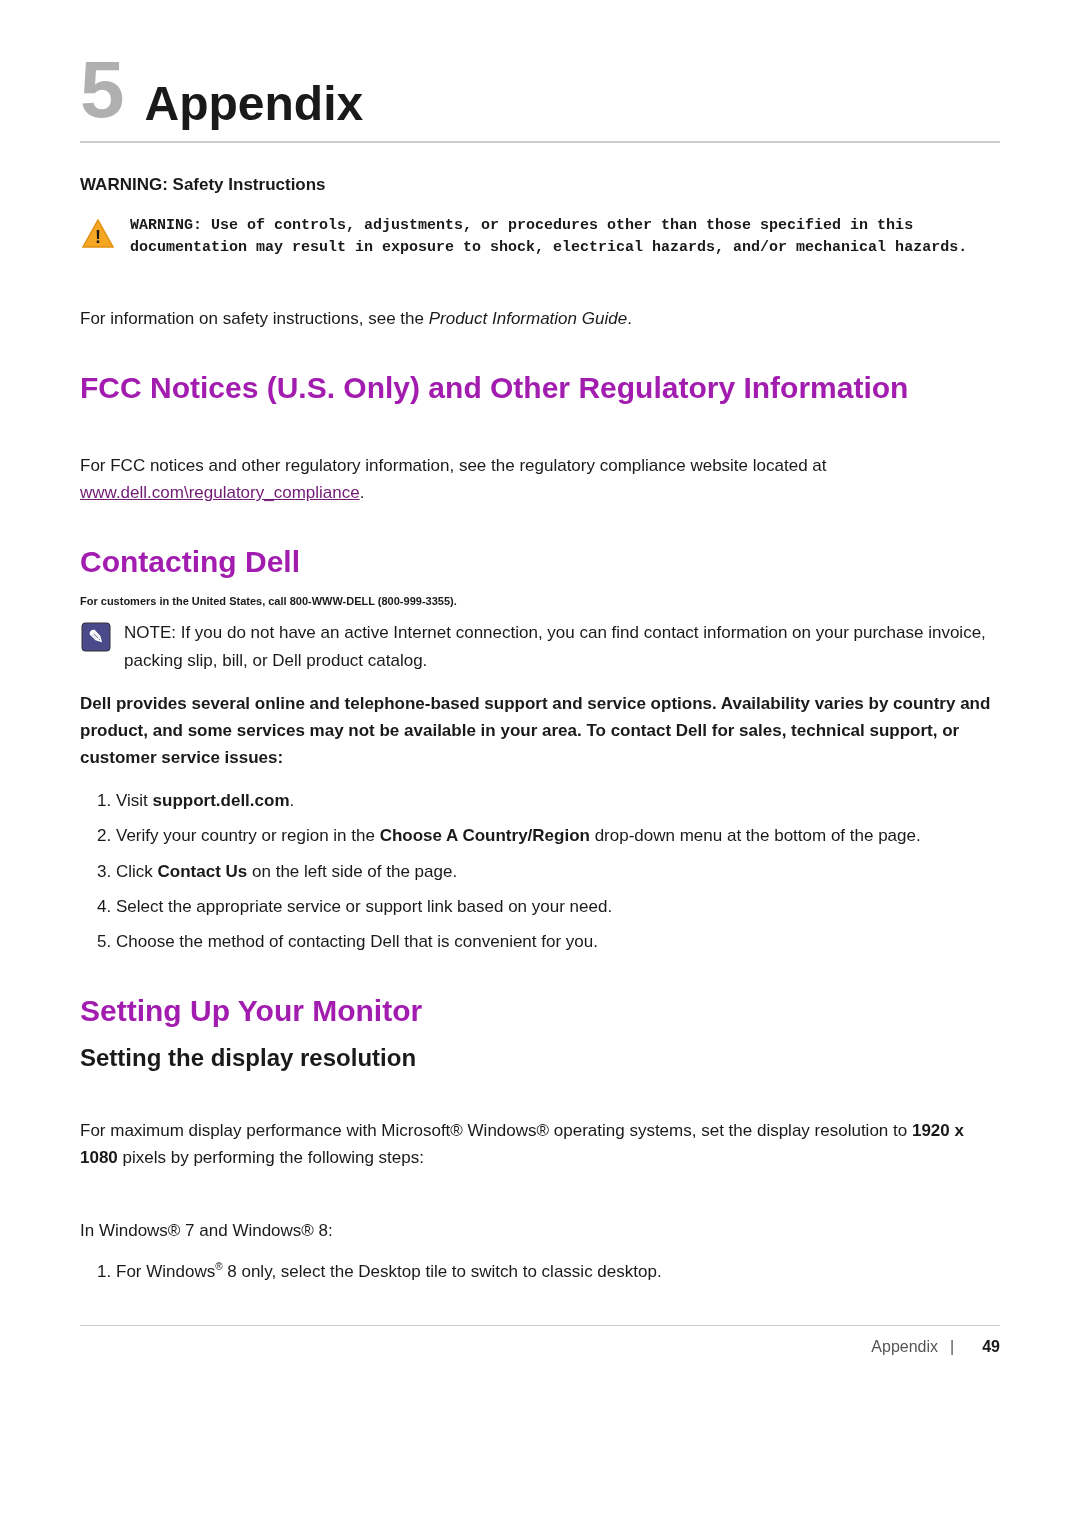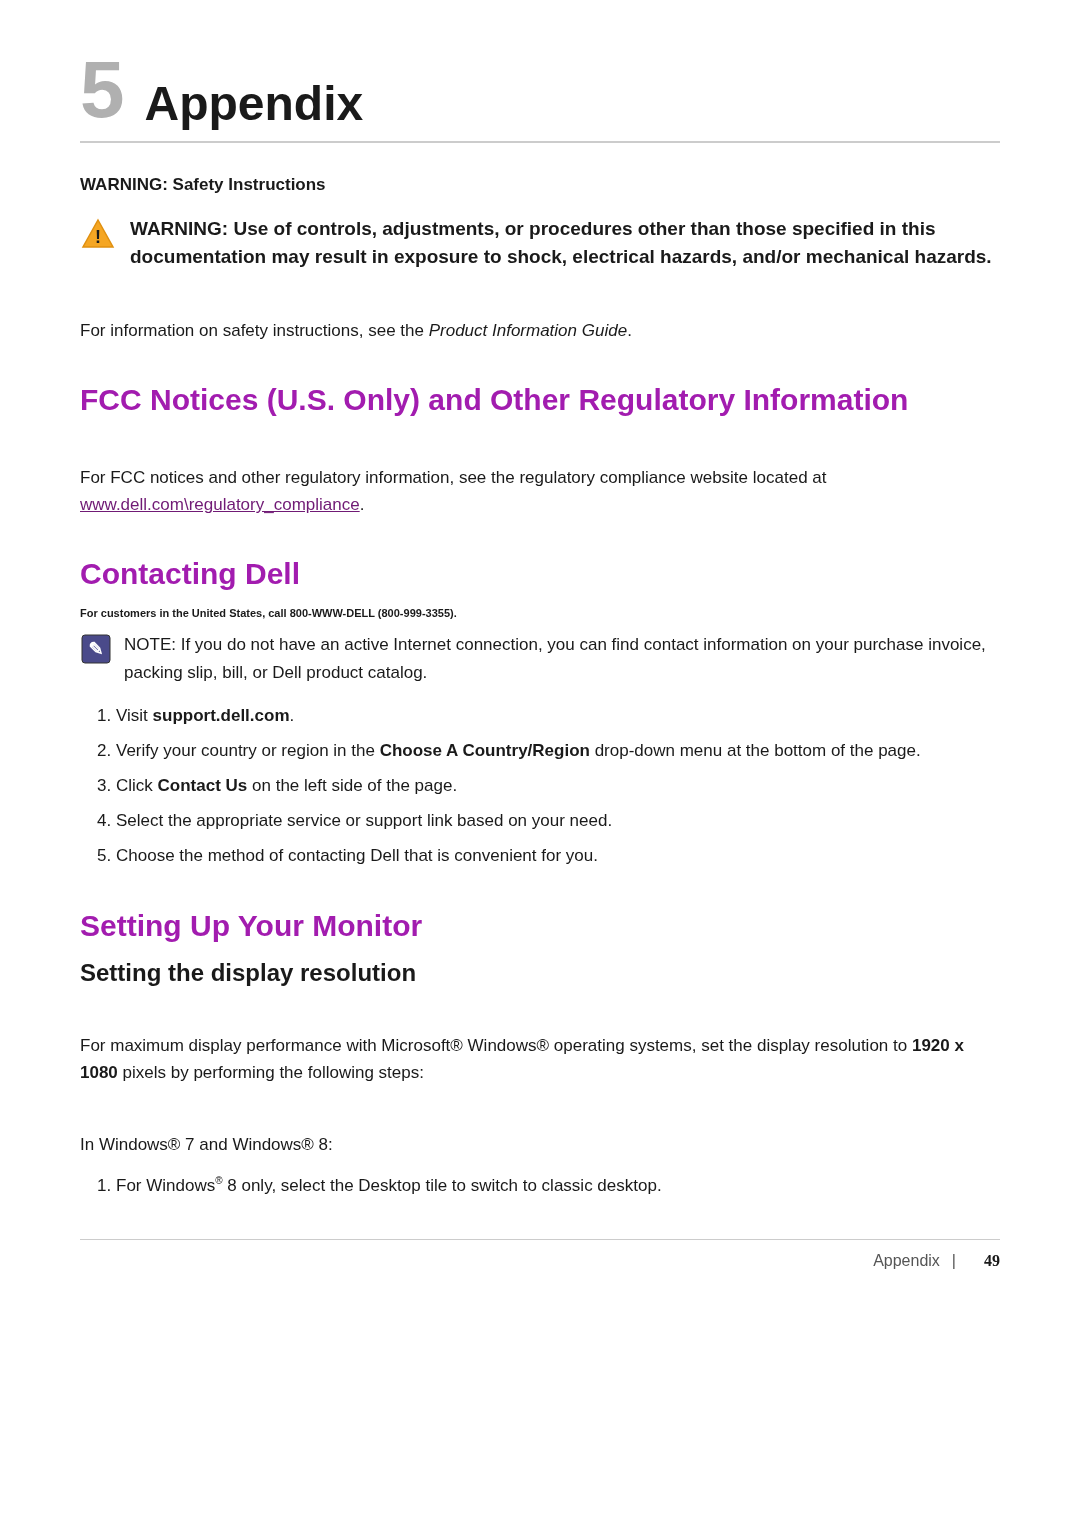--- a/index.html
+++ b/index.html
@@ -61,23 +61,24 @@
 
     .warning-icon {
       width: 36px;
       height: 36px;
       min-width: 36px;
       margin-right: 14px;
       margin-top: 2px;
     }
 
     .warning-text {
-      font-size: 19px;
+      font-size: 15px;
       font-weight: bold;
       line-height: 1.5;
+      font-family: Liberation Mono, monospace;
     }
 
     .body-text {
       font-size: 17px;
       line-height: 1.6;
       margin-bottom: 14px;
       color: #1a1a1a;
       margin-top: 45px;
     }
 
@@ -152,21 +153,20 @@
     .footer-text {
       font-size: 16px;
       color: #555;
     }
 
     .footer-page {
       font-size: 16px;
       font-weight: bold;
       color: #1a1a1a;
       margin-left: 16px;
-      font-family: Liberation Serif, serif;
     }
 
     sup {
       font-size: 10px;
     }
 
     .italic {
       font-style: italic;
     }
 
@@ -215,20 +215,21 @@
   <div class="customers-heading">For customers in the United States, call 800-WWW-DELL (800-999-3355).</div>
 
   <div class="note-box">
     <svg class="note-icon" viewBox="0 0 32 32" xmlns="http://www.w3.org/2000/svg">
       <rect x="2" y="2" width="28" height="28" rx="3" fill="#4a4a8a" stroke="#333" stroke-width="1"></rect>
       <text x="16" y="22" text-anchor="middle" font-size="18" font-weight="bold" fill="white">✎</text>
     </svg>
     <div class="note-text">NOTE: If you do not have an active Internet connection, you can find contact information on your purchase invoice, packing slip, bill, or Dell product catalog.</div>
   </div>
 
+  <p class="bold-paragraph">Dell provides several online and telephone-based support and service options. Availability varies by country and product, and some services may not be available in your area. To contact Dell for sales, technical support, or customer service issues:</p>
 
   <ol class="numbered-list">
     <li>
       Visit <strong>support.dell.com</strong>.
     </li>
     <li>
       Verify your country or region in the <strong>Choose A Country/Region</strong> drop-down menu at the bottom of the page.
     </li>
     <li>
       Click <strong>Contact Us</strong> on the left side of the page.

